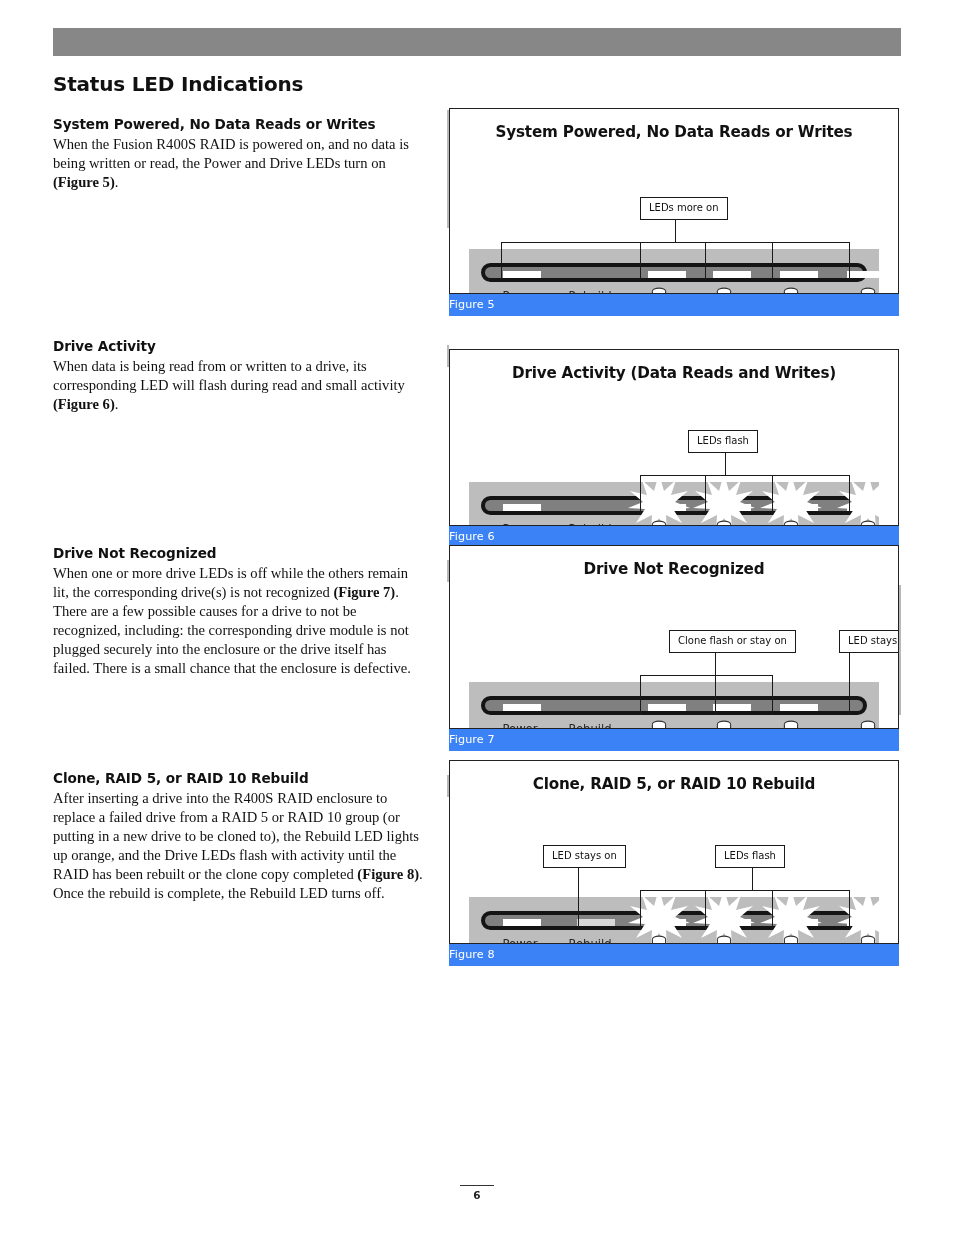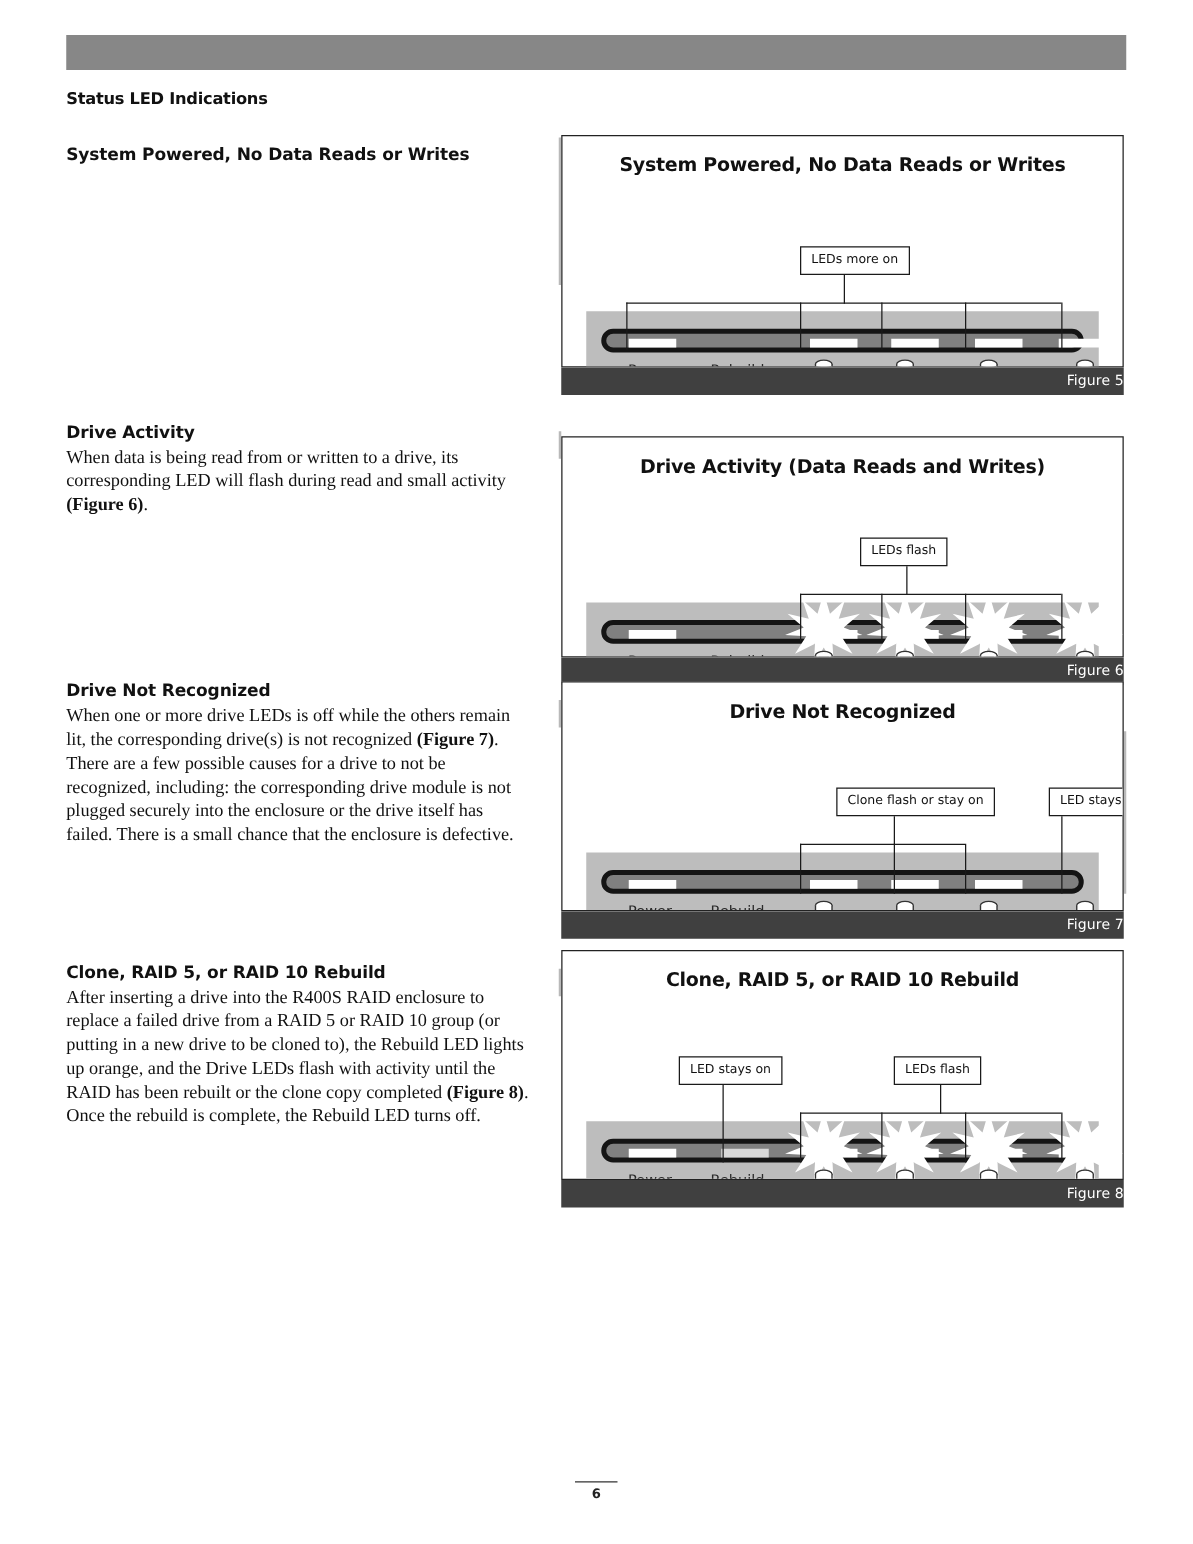--- a/index.html
+++ b/index.html
@@ -22,21 +22,21 @@
   }
 
   
   .left-col{
     position:absolute; left:53px; top:72px;
     width:372px;
   }
   .page-title{
     font-family:"DejaVu Sans", sans-serif;
     font-weight:bold;
-    font-size:13px;
+    font-size:20px;
     color:#111;
     letter-spacing:-0.2px;
     margin:0 0 16px 0;
   }
   .sec{ margin-bottom:0; }
   .sec-head{
     font-family:"DejaVu Sans", sans-serif;
     font-weight:bold;
     font-size:13.6px;
     color:#111;
@@ -96,25 +96,25 @@
   .fig-title{
     font-family:"DejaVu Sans", sans-serif;
     font-weight:bold;
     font-size:15.2px;
     color:#111;
     text-align:center;
     letter-spacing:-0.2px;
     padding-top:14px;
   }
   .fig-caption{
-    background:#404040;
+    background:#3b82f6;
     color:#ffffff;
     font-family:"DejaVu Sans", sans-serif;
     font-size:11.2px;
-    text-align:right;
+    text-align:left;
     padding:4px 0 5px 0;
     letter-spacing:0.1px;
   }
 
   
   .stage{ position:relative; width:100%; }
 
   
   .callout{
     position:absolute;
@@ -214,20 +214,21 @@
 <body>
 
 <div class="top-banner"></div>
 
 <div class="left-col">
 
   <h1 class="page-title">Status LED Indications</h1>
 
   <div class="sec s1">
     <h2 class="sec-head">System Powered, No Data Reads or Writes</h2>
+    <p class="sec-body"><span>When the Fusion R400S RAID is powered on, and no data is being written or read, the Power and Drive LEDs turn on </span><b>(Figure 5)</b><span>.</span></p>
   </div>
 
   <div class="sec s2">
     <h2 class="sec-head">Drive Activity</h2>
     <p class="sec-body"><span>When data is being read from or written to a drive, its corresponding LED will flash during read and small activity </span><b>(Figure 6)</b><span>.</span></p>
   </div>
 
   <div class="sec s3">
     <h2 class="sec-head">Drive Not Recognized</h2>
     <p class="sec-body"><span>When one or more drive LEDs is off while the others remain lit, the corresponding drive(s) is not recognized </span><b>(Figure 7)</b><span>. There are a few possible causes for a drive to not be recognized, including: the corresponding drive module is not plugged securely into the enclosure or the drive itself has failed. There is a small chance that the enclosure is defective.</span></p>

